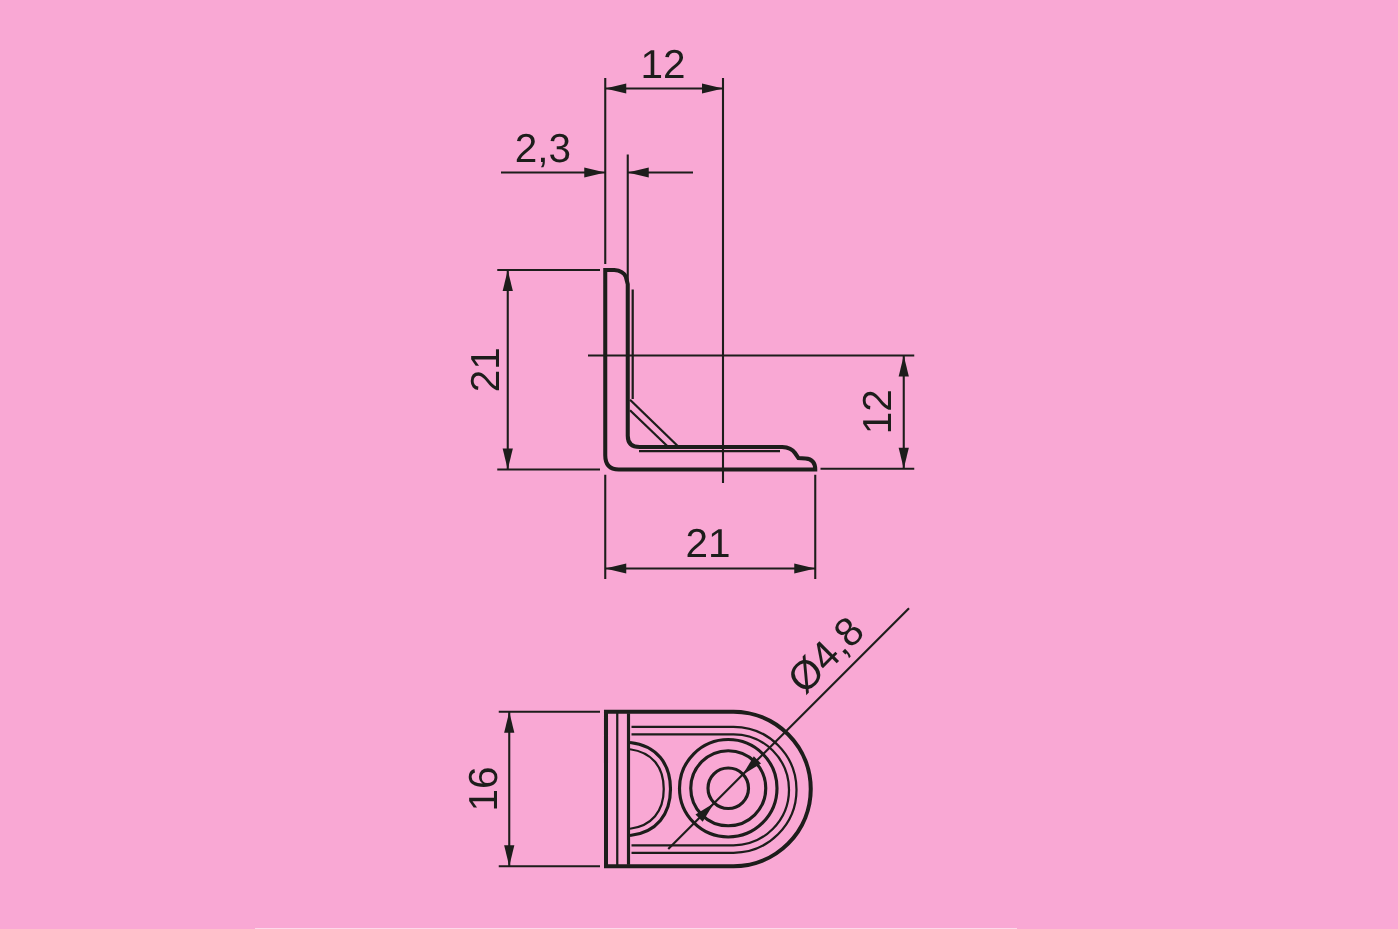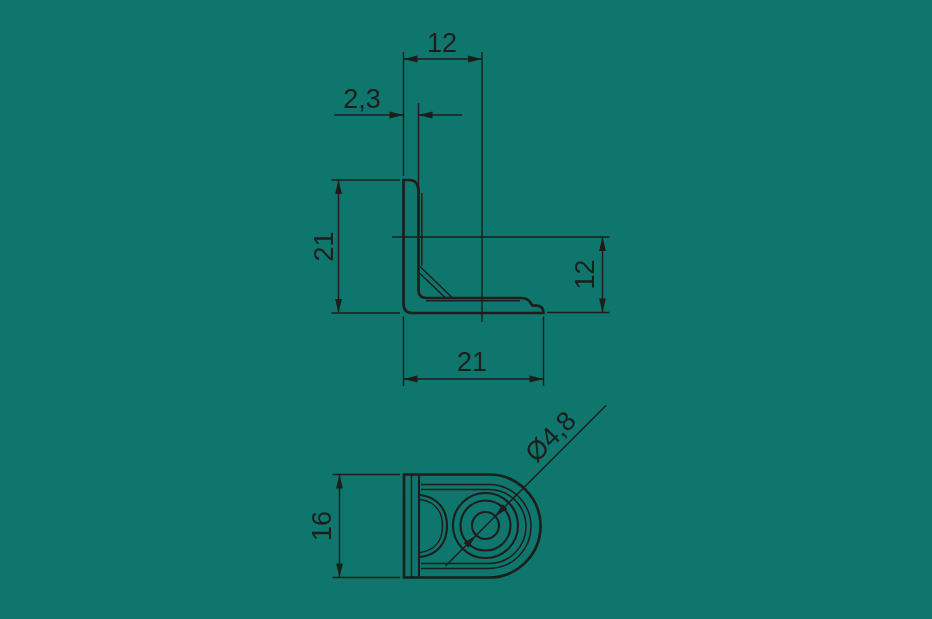--- a/index.html
+++ b/index.html
@@ -4,21 +4,21 @@
 <style>
   html, body {
     margin: 0;
     padding: 0;
     background: #ffffff;
   }
   .canvas {
     position: relative;
     width: 932px;
     height: 619px;
-    background: #0f766e;
+    background: #f9a8d4;
     overflow: hidden;
   }
   svg { display: block; }
   text {
     font-family: "Liberation Sans", "DejaVu Sans", sans-serif;
     font-size: 27px;
     fill: #1d1d1b;
   }
   .thick  { stroke: #1d1d1b; stroke-width: 2.7; fill: none; }
   .med    { stroke: #1d1d1b; stroke-width: 2.1; fill: none; }

